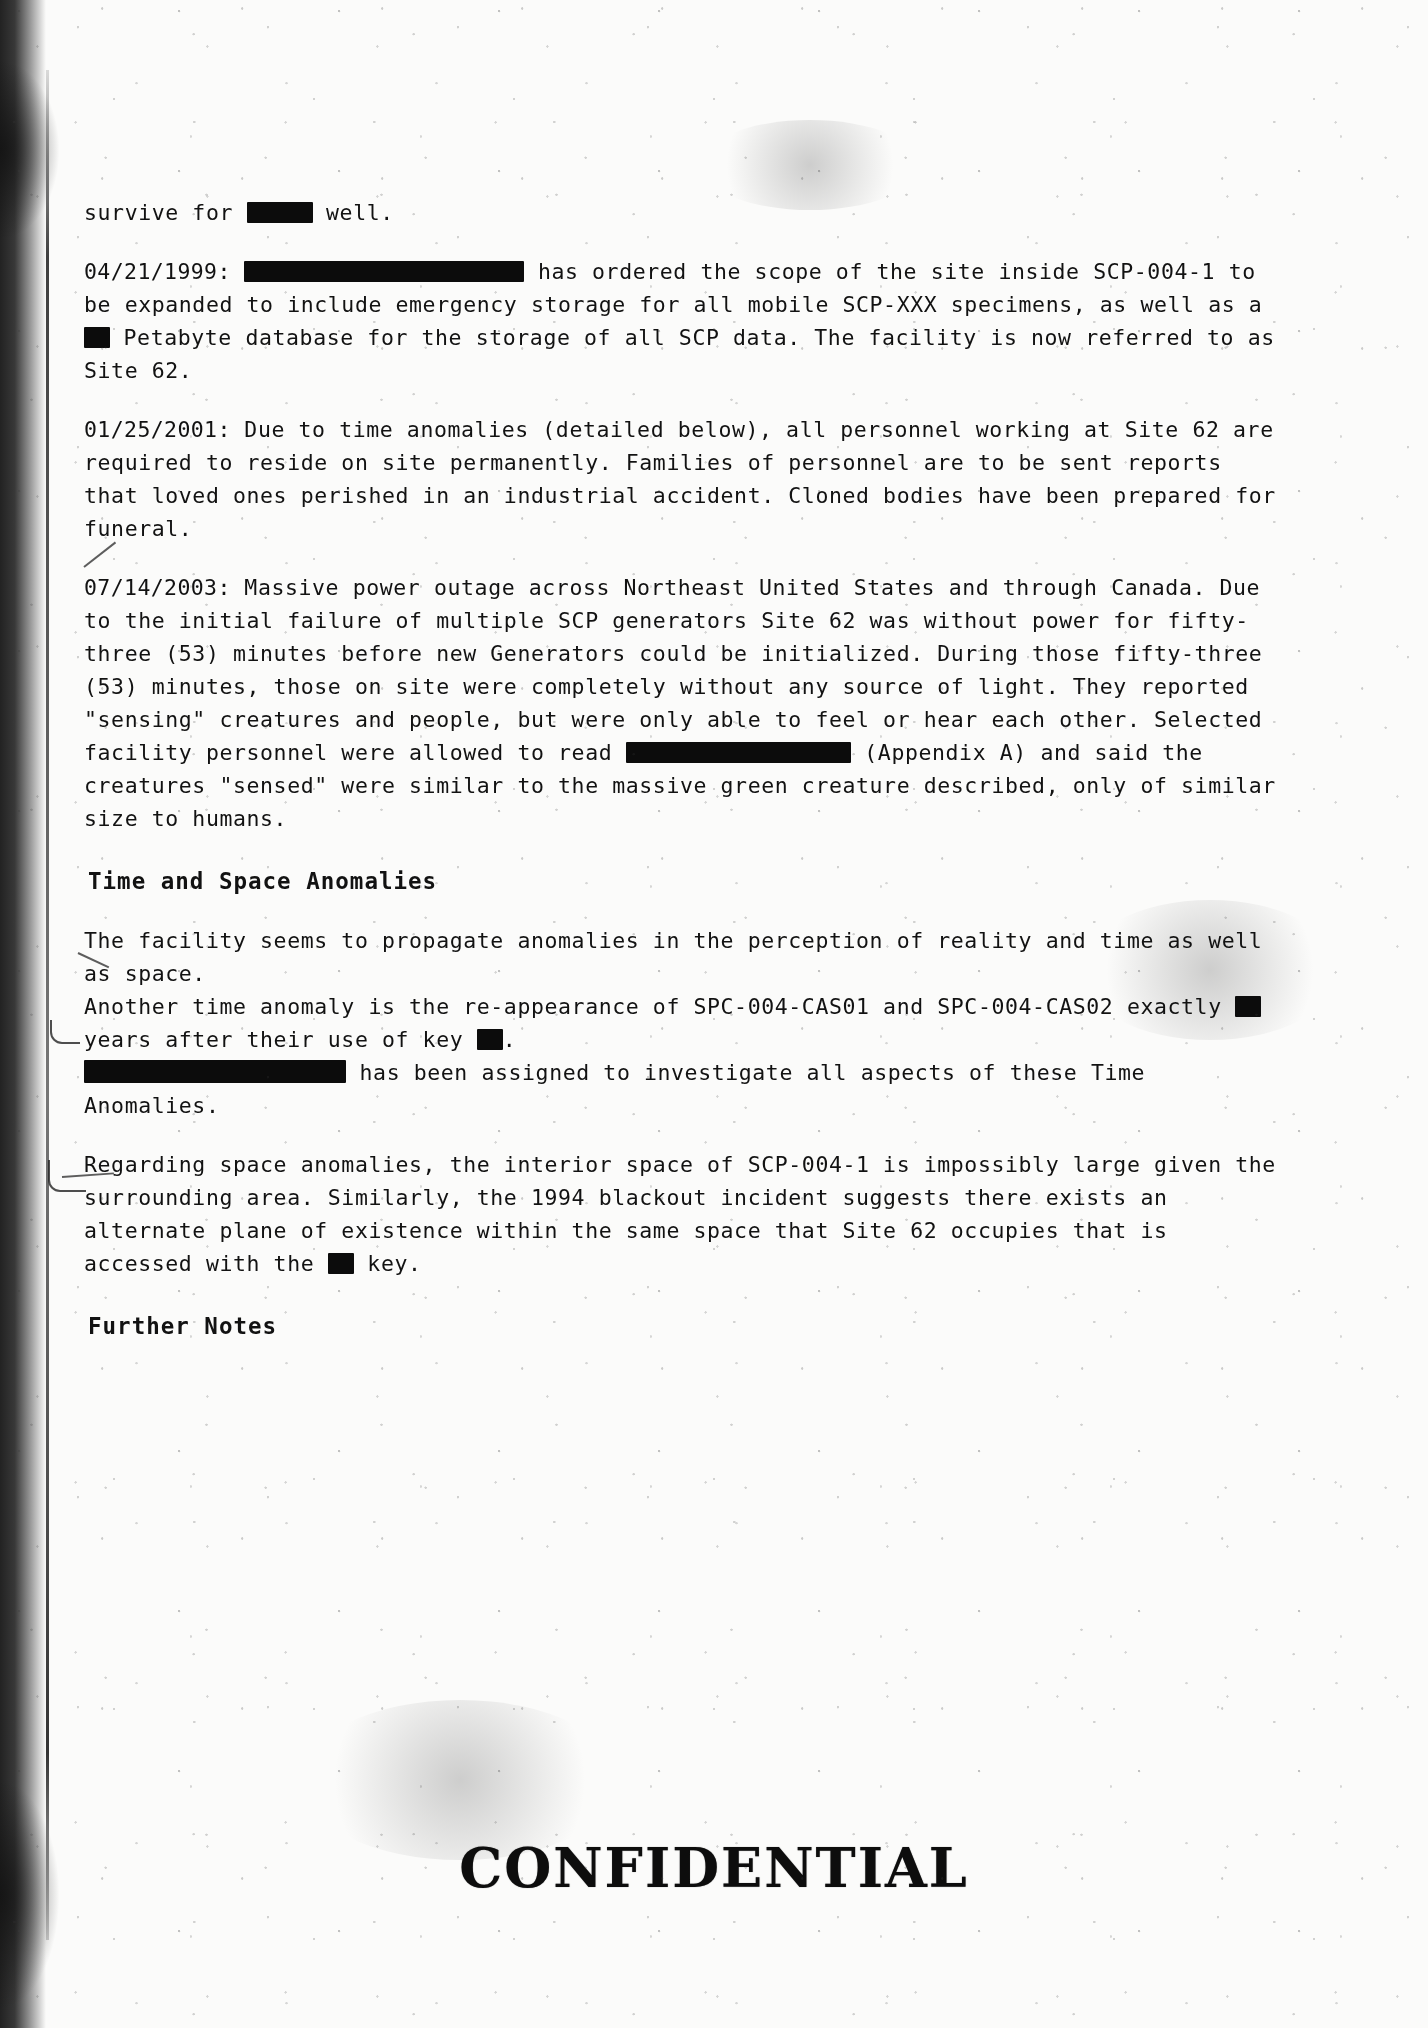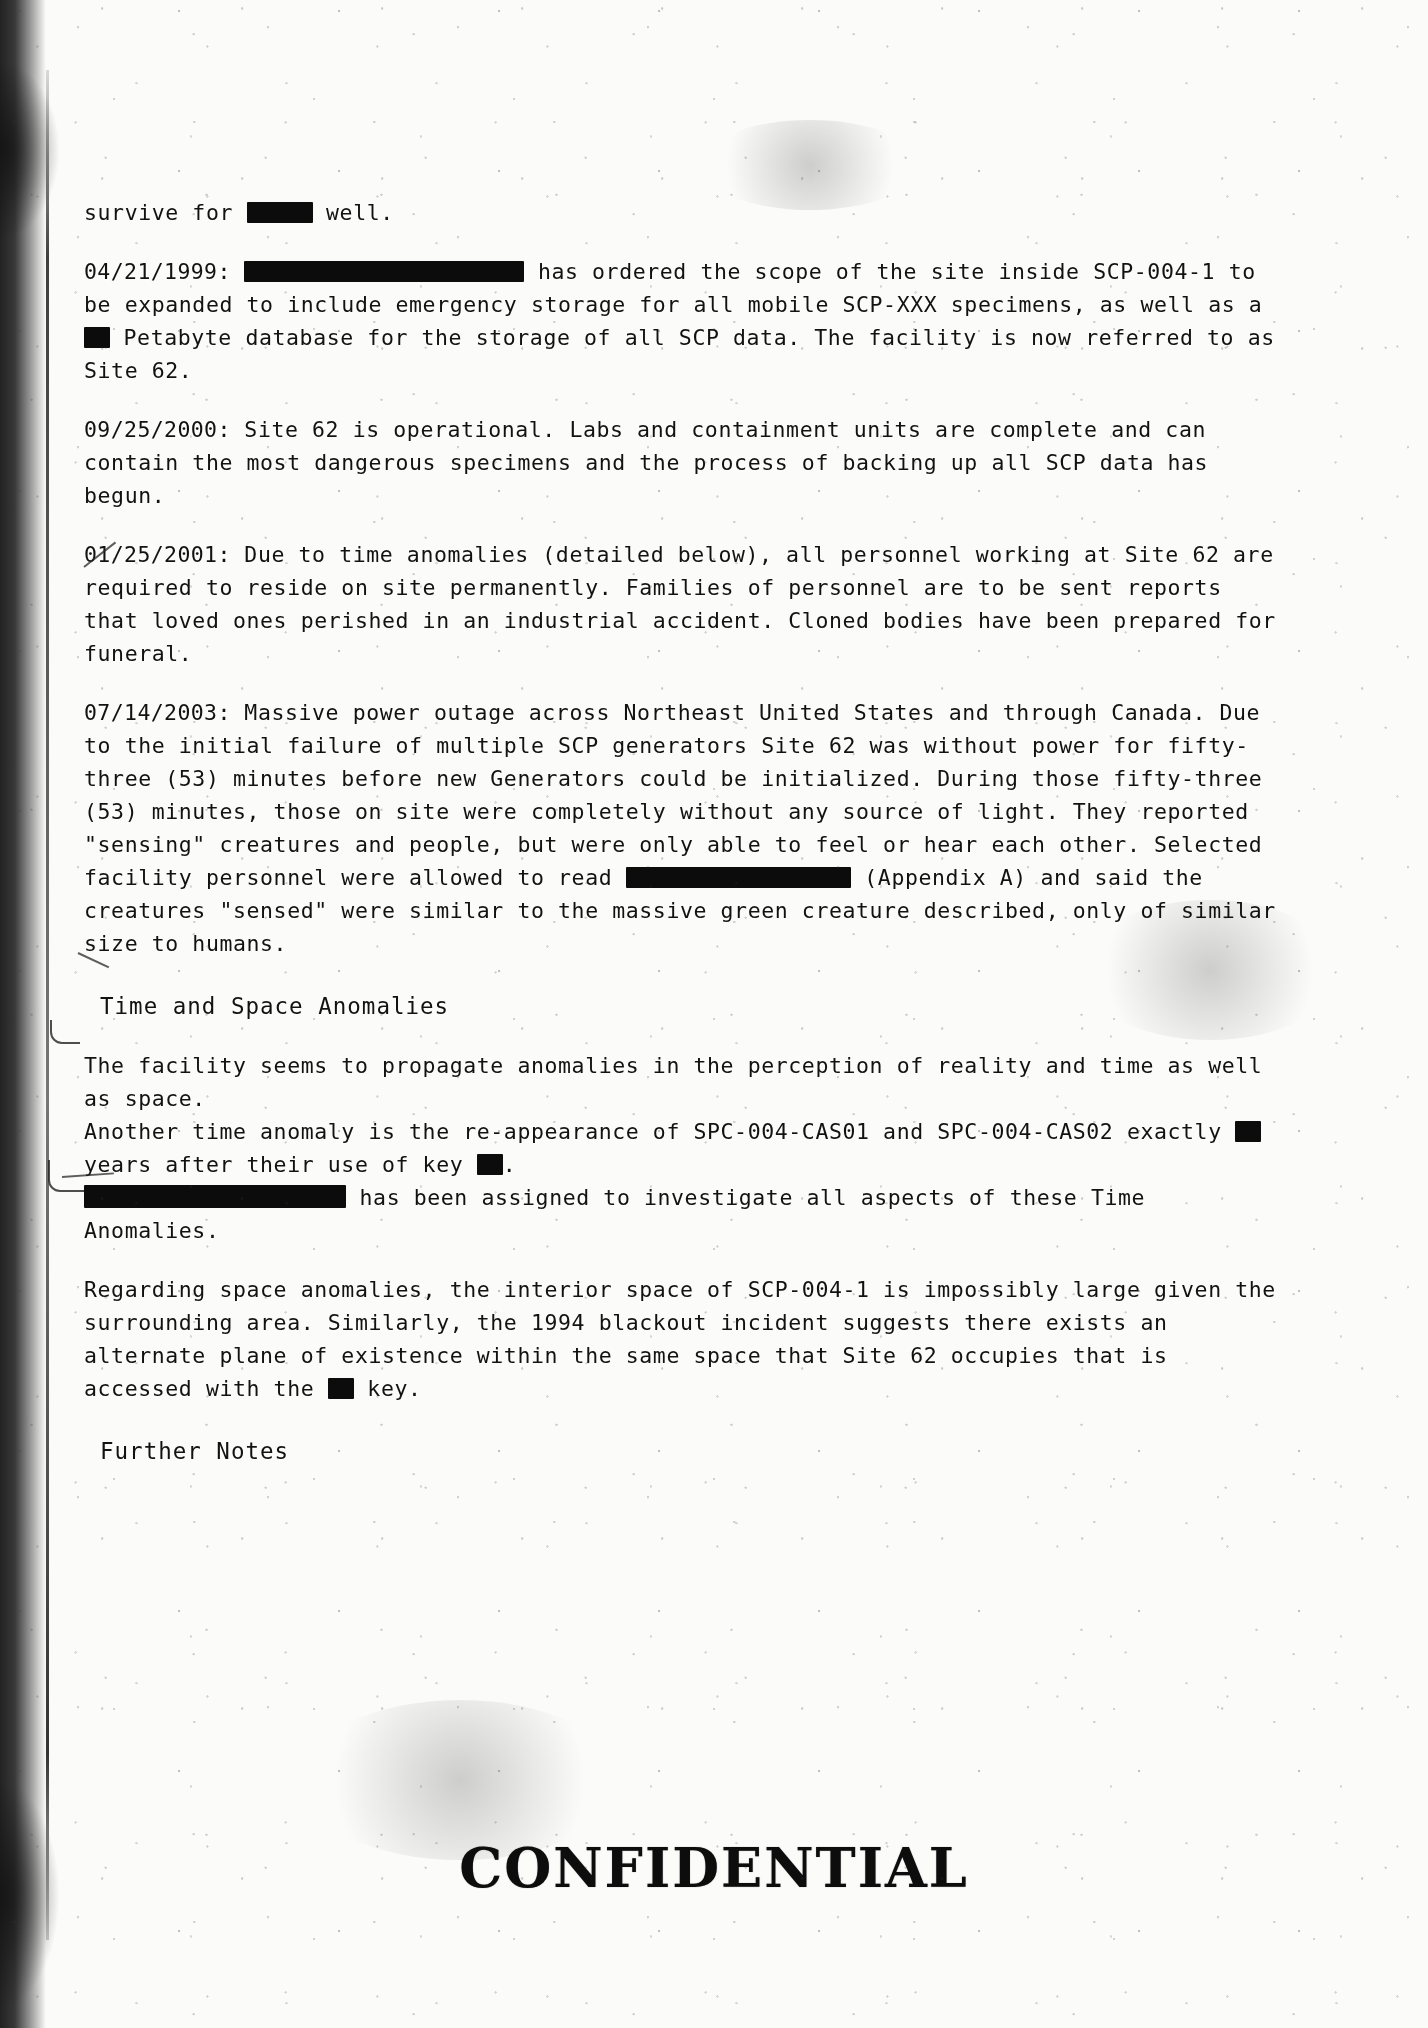--- a/index.html
+++ b/index.html
@@ -86,23 +86,23 @@
     margin: 0 0 26px 0;
     text-align: left;
   }
   .doc p.tight { margin-bottom: 0; margin-top: 24px; }
   .date {
     font-weight: normal;
     letter-spacing: .4px;
   }
   h2.section {
     font-size: 22.5px;
-    font-weight: normal;
+    font-weight: bold;
     letter-spacing: 1px;
-    margin: 30px 0 26px 16px;
+    margin: 30px 0 26px 4px;
   }
   .redact {
     display: inline-block;
     background: #0c0c0c;
     vertical-align: -3px;
     height: 21px;
     border-radius: 1px;
   }
   .r-sm { width: 26px; }
   .r-days { width: 66px; }
@@ -155,23 +155,20 @@
 
     <p>
       <span>survive for </span><span class="redact r-days"></span><span> well.</span>
     </p>
 
     <p>
       <span class="date">04/21/1999:</span>
       <span class="redact r-xl"></span><span> has ordered the scope of the site inside SCP-004-1 to be expanded to include emergency storage for all mobile SCP-XXX specimens, as well as a </span><span class="redact r-sm"></span><span> Petabyte database for the storage of all SCP data. The facility is now referred to as Site 62.</span>
     </p>
 
-    <p>
-      <span class="date">09/25/2000:</span><span> Site 62 is operational. Labs and containment units are complete and can contain the most dangerous specimens and the process of backing up all SCP data has begun.</span>
-    </p>
 
     <p>
       <span class="date">01/25/2001:</span><span> Due to time anomalies (detailed below), all personnel working at Site 62 are required to reside on site permanently. Families of personnel are to be sent reports that loved ones perished in an industrial accident. Cloned bodies have been prepared for funeral.</span>
     </p>
 
     <p>
       <span class="date">07/14/2003:</span><span> Massive power outage across Northeast United States and through Canada. Due to the initial failure of multiple SCP generators Site 62 was without power for fifty-three (53) minutes before new Generators could be initialized. During those fifty-three (53) minutes, those on site were completely without any source of light. They reported "sensing" creatures and people, but were only able to feel or hear each other. Selected facility personnel were allowed to read </span><span class="redact r-long"></span><span> (Appendix A) and said the creatures "sensed" were similar to the massive green creature described, only of similar size to humans.</span>
     </p>
 
     <h2 class="section">Time and Space Anomalies</h2>

